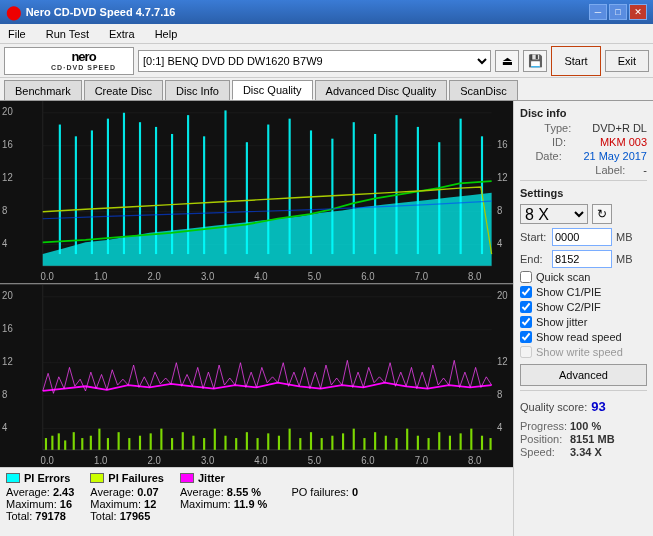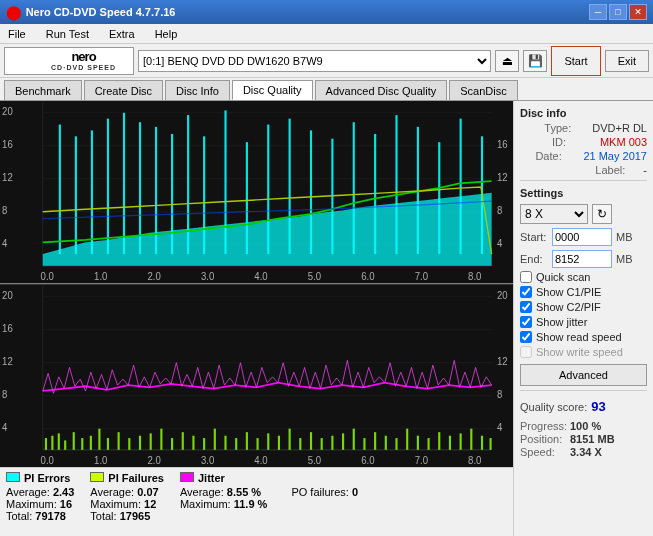--- a/index.html
+++ b/index.html
@@ -164,20 +164,21 @@
       gap: 16px;
       height: 70px;
       flex-shrink: 0;
     }
     .legend-item {
       display: flex;
       flex-direction: column;
     }
     .legend-header {
       display: flex;
+      align-items: center;
       gap: 4px;
       margin-bottom: 2px;
     }
     .legend-box {
       width: 14px;
       height: 10px;
       border: 1px solid #666;
     }
     .legend-label { font-size: 11px; font-weight: bold; }
     .legend-stat { font-size: 11px; }
@@ -215,21 +216,21 @@
     }
     .settings-row {
       display: flex;
       align-items: center;
       gap: 4px;
       margin-top: 2px;
     }
     .speed-select {
       width: 68px;
       height: 20px;
-      font-size: 12px;
+      font-size: 16px;
       border: 1px solid #999;
     }
     .refresh-btn {
       width: 20px;
       height: 20px;
       border: 1px solid #999;
       background: #f5f5f5;
       cursor: pointer;
       display: flex;
       align-items: center;

